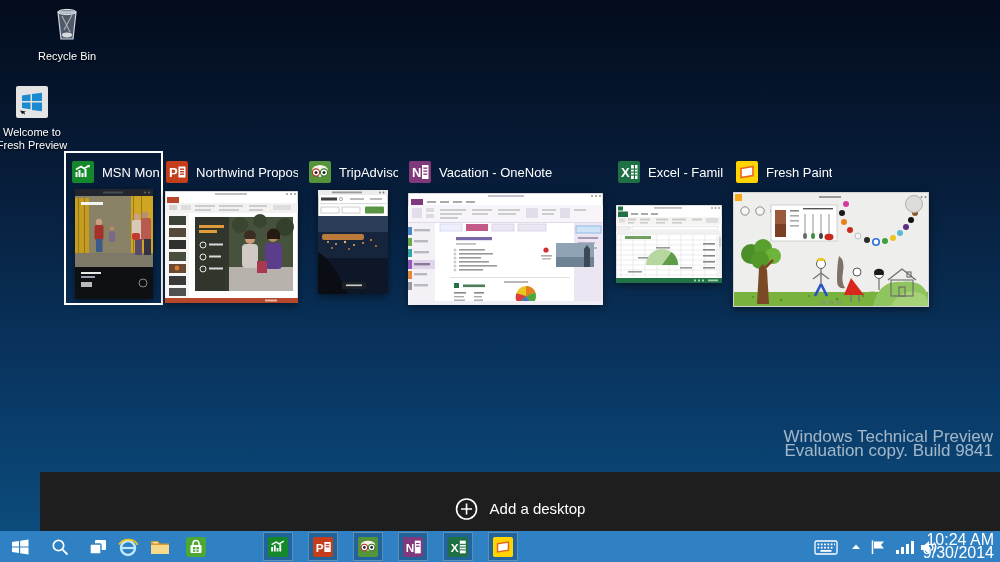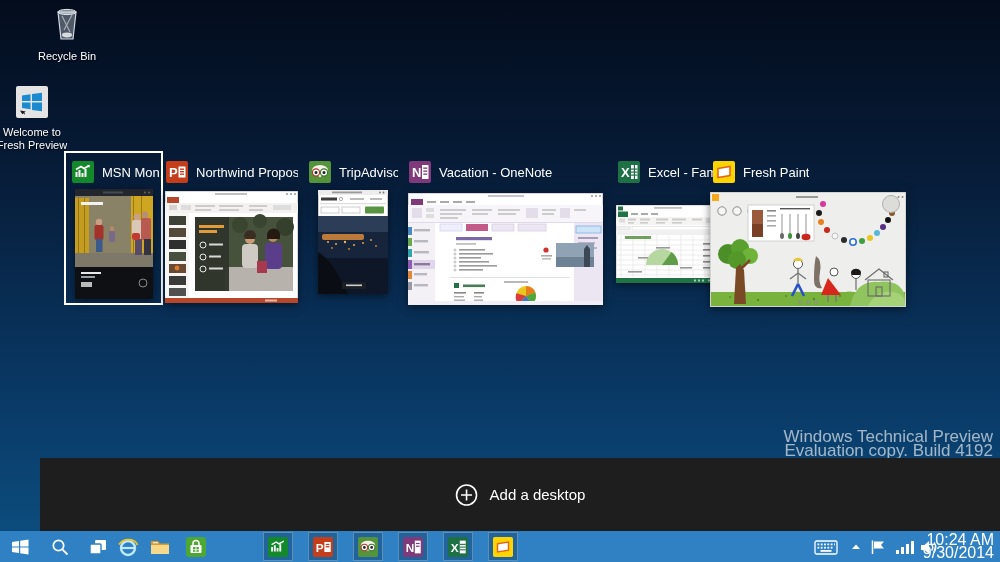--- a/index.html
+++ b/index.html
@@ -16,21 +16,21 @@
   .tv-item{position:absolute;display:flex;flex-direction:column;}
   .tv-item.selected{outline:2px solid #fff;}
   .tv-head{display:flex;align-items:center;gap:8px;height:30px;padding-left:6px;padding-top:4px;}
   .tv-title{color:#fff;font-size:13px;white-space:nowrap;overflow:hidden;}
   .appicon{width:22px;height:22px;flex:0 0 22px;}
   .thumb{margin:0 auto;box-shadow:0 2px 8px rgba(0,0,0,.5);line-height:0;cursor:pointer;}
   
   .watermark{position:absolute;right:7px;top:430px;text-align:right;color:rgba(255,255,255,.62);
     font-size:17px;line-height:14px;}
   
-  .tv-bar{position:absolute;left:0;right:0;top:458px;height:73px;background:#1e1e1e;margin-left:40px;}
+  .tv-bar{position:absolute;left:0;right:0;top:472px;height:73px;background:#1e1e1e;margin-left:40px;}
   .add-desktop{position:absolute;left:50%;top:50%;transform:translate(-50%,-50%);
     display:flex;align-items:center;gap:11px;color:#fff;font-size:15px;cursor:pointer;}
   
   .taskbar{position:absolute;left:0;right:0;bottom:0;height:31px;background:#2f81c3;}
   .tb-btn{position:absolute;top:0;height:31px;width:32px;display:flex;align-items:center;
     justify-content:center;cursor:pointer;}
   .tb-btn.running{background:rgba(0,26,56,.28);border:1px solid rgba(255,255,255,.28);
     width:30px;height:29px;box-sizing:border-box;}
   .tray-clock{position:absolute;right:6px;top:2px;height:27px;color:#fff;font-size:16px;
     line-height:13px;text-align:right;cursor:default;}
@@ -405,21 +405,21 @@
         <rect x="78" y="74.5" width="2" height="2" fill="#9fd2b4"></rect>
           <rect x="82" y="74.5" width="2" height="2" fill="#9fd2b4"></rect>
           <rect x="86" y="74.5" width="2" height="2" fill="#9fd2b4"></rect>
           <rect x="92" y="74.5" width="10" height="1.8" fill="#9fd2b4"></rect>
         <rect x="102.5" y="30" width="3" height="42" fill="#f0f0f0"></rect>
           <rect x="103" y="32" width="2" height="10" fill="#cfcfcf"></rect>
       </svg>
     </div>
   </div>
 
-  <div class="tv-item" style="left:710px;top:153px;width:196px;">
+  <div class="tv-item" style="left:733px;top:153px;width:196px;">
     <div class="tv-head" style="padding-left:3px;">
       <svg class="appicon" viewBox="0 0 22 22">
         <rect width="22" height="22" rx="2" fill="#FFD400"></rect>
         <path d="M5 7.5 L17 5.5 L17 14.5 L5 16.5 Z" fill="#fff" stroke="#E8661B" stroke-width="1.6"></path>
       </svg>
       <span class="tv-title">Fresh Paint</span>
     </div>
     <div class="thumb" style="width:196px;height:115px;margin-top:5px;">
       <svg width="196" height="115" viewBox="0 0 196 115">
         <rect width="196" height="115" fill="#eeeeec" stroke="#b8b8b8"></rect>
@@ -503,21 +503,21 @@
         </g>
         <circle cx="90" cy="110.5" r="1.8" stroke="#8a8a8a" fill="none" stroke-width=".9"></circle>
         <circle cx="98" cy="110.5" r="1.8" stroke="#8a8a8a" fill="none" stroke-width=".9"></circle>
         <circle cx="106" cy="110.5" r="1.8" stroke="#8a8a8a" fill="none" stroke-width=".9"></circle>
       </svg>
     </div>
   </div>
 
   <div class="watermark">
     <div>Windows Technical Preview</div>
-    <div>Evaluation copy. Build 4192</div>
+    <div>Evaluation copy. Build 9841</div>
   </div>
 
   <div class="tv-bar">
     <div class="add-desktop">
       <svg width="24" height="24" viewBox="0 0 24 24">
         <circle cx="12" cy="12" r="10" stroke="#fff" stroke-width="1.6" fill="none"></circle>
         <line x1="12" y1="6.5" x2="12" y2="17.5" stroke="#fff" stroke-width="1.6"></line>
         <line x1="6.5" y1="12" x2="17.5" y2="12" stroke="#fff" stroke-width="1.6"></line>
       </svg>
       <span>Add a desktop</span>

